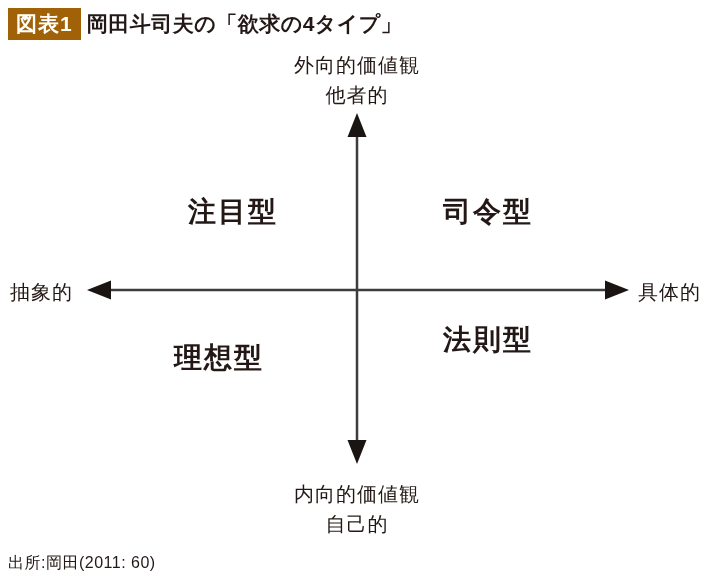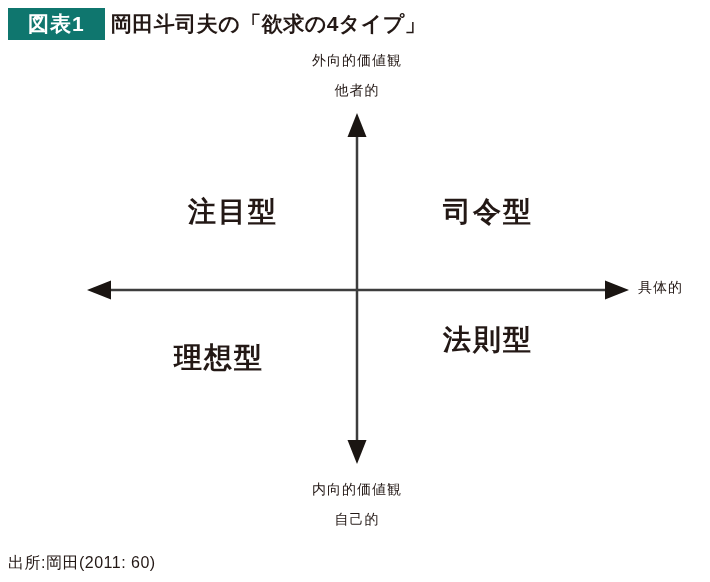--- a/index.html
+++ b/index.html
@@ -18,27 +18,27 @@
   }
   
   .title-row {
     position: absolute;
     left: 8px;
     top: 8px;
     display: flex;
     align-items: center;
   }
   .tag-box {
-    background: #0f766e;
+    background: #a16207;
     color: #ffffff;
     font-weight: bold;
     font-size: 21px;
     line-height: 32px;
     height: 32px;
-    padding: 0 20px;
+    padding: 0 8px;
     letter-spacing: 1px;
     display: inline-block;
   }
   .title-text {
     font-weight: bold;
     font-size: 21px;
     margin-left: 6px;
     letter-spacing: 0.5px;
   }
   
@@ -48,21 +48,21 @@
     top: 0;
     width: 710px;
     height: 582px;
   }
   
   .lbl {
     position: absolute;
     white-space: nowrap;
   }
   .axis-label {
-    font-size: 14px;
+    font-size: 20px;
     font-weight: normal;
     color: #231815;
     letter-spacing: 1px;
   }
   .center-x {
     left: 357px;
     transform: translateX(-50%);
   }
   .quadrant-label {
     font-size: 28px;
@@ -101,20 +101,21 @@
     <polygon points="357,464 347.5,440 366.5,440" fill="#1a1512"></polygon>
 
     <polygon points="87,290 111,280.5 111,299.5" fill="#1a1512"></polygon>
 
     <polygon points="629,290 605,280.5 605,299.5" fill="#1a1512"></polygon>
   </svg>
 
   <div class="lbl axis-label center-x" style="top: 52px;">外向的価値観</div>
   <div class="lbl axis-label center-x" style="top: 82px;">他者的</div>
 
+  <div class="lbl axis-label" style="left: 10px; top: 279px;">抽象的</div>
   <div class="lbl axis-label" style="left: 638px; top: 279px;">具体的</div>
 
   <div class="lbl quadrant-label" style="left: 233px; top: 212px; text-align: center;">注目型</div>
   <div class="lbl quadrant-label" style="left: 488px; top: 212px;">司令型</div>
   <div class="lbl quadrant-label" style="left: 219px; top: 358px; text-align: center;">理想型</div>
   <div class="lbl quadrant-label" style="left: 488px; top: 340px;">法則型</div>
 
   <div class="lbl axis-label center-x" style="top: 481px;">内向的価値観</div>
   <div class="lbl axis-label center-x" style="top: 511px;">自己的</div>
 

